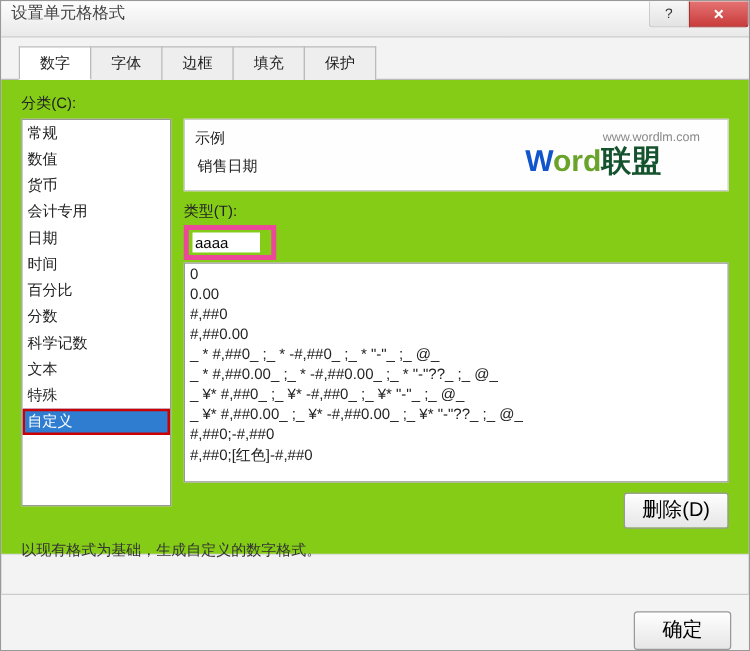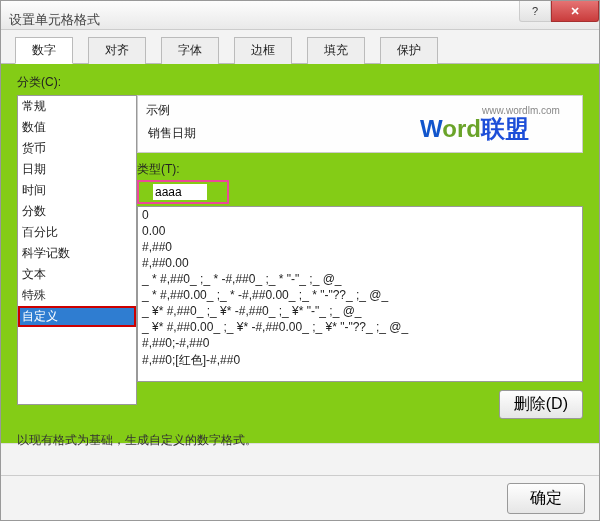--- a/index.html
+++ b/index.html
@@ -1,87 +1,87 @@
 <!DOCTYPE html>
 <html><head>
 <meta charset="utf-8">
 <style>
 html,body{margin:0;padding:0;font-family:"Microsoft YaHei","SimSun",sans-serif;font-size:12px;background:#fff;color:#222}
 .window{width:600px;height:521px;position:relative;border:1px solid #999;box-sizing:border-box;background:#f3f3f3}
-.titlebar{height:28px;background:linear-gradient(#fdfdfd,#e9e9e9);border-bottom:1px solid #ccc;display:flex;align-items:flex-end;padding:0 0 0 8px;position:relative}
+.titlebar{height:28px;background:linear-gradient(#fdfdfd,#e9e9e9);border-bottom:1px solid #ccc;display:flex;align-items:flex-start;padding:0 0 0 8px;position:relative}
 .titlebar .ttext{color:#444;font-size:13px}
 .winbtns{position:absolute;right:0;top:0;display:flex;height:20px}
 .winbtn{width:30px;height:20px;border:1px solid #ccc;border-top:none;background:linear-gradient(#f7f7f7,#e3e3e3);display:flex;align-items:center;justify-content:center;font-size:11px;color:#333}
 .winbtn.help{border-radius:0 0 0 3px}
 .winbtn.close{width:46px;background:linear-gradient(#e57373,#c93c3c);color:#fff;font-weight:bold;border-color:#a63030;border-radius:0 0 3px 0}
-.tabs{display:flex;padding:6px 10px 0 14px;gap:16px;border-bottom:1px solid #bbb;background:#f3f3f3}
+.tabs{display:flex;padding:6px 10px 0 14px;gap:0;border-bottom:1px solid #bbb;background:#f3f3f3}
 .tab{padding:4px 16px;border:1px solid #bbb;border-bottom:none;background:#eee;margin-right:-1px;position:relative;top:1px}
 .tab.active{background:#fff;border-bottom:1px solid #fff;z-index:2}
 .body{padding:10px 16px 8px 16px;background:#84cc16;height:380px;box-sizing:border-box;border-bottom:1px solid #ddd}
 .catlbl{margin-bottom:4px}
-.columns{display:flex;gap:0;height:310px}
+.columns{display:flex;gap:10px;height:310px}
 .listbox{width:118px;border:1px solid #999;background:#fff;overflow:auto;position:relative}
 .listbox::-webkit-scrollbar{width:16px}
 .listitem{padding:2px 4px}
 .listitem.sel{background:#2f7dd1;color:#fff}
 .listitem.hl{outline:2px solid #c00;outline-offset:-2px}
 .rightcol{flex:1}
 .grp{margin-bottom:8px}
 .lbl{margin-bottom:2px}
 .samplebox{border:1px solid #ccc;padding:6px 8px;background:#fefefe;position:relative}
 .sample-inner{padding:4px 2px}
-.typeinput{width:60px;padding:2px 14px;border:2px solid #ec4899;font-family:inherit;font-size:12px;display:inline-block}
+.typeinput{width:60px;padding:2px 3px;border:4px solid #ec4899;font-family:inherit;font-size:12px;display:inline-block}
 .typeinput input{border:none;outline:none;width:50px;font-family:inherit;font-size:12px}
 .fmtlist{border:1px solid #999;height:174px;overflow:auto;background:#fff;margin-top:2px}
 .fmtlist div{padding:1px 4px;white-space:nowrap;font-family:"SimSun",sans-serif}
 .delrow{text-align:right;margin-top:6px}
 .btn{padding:3px 14px;border:1px solid #999;background:linear-gradient(#fefefe,#e6e6e6);border-radius:3px;font-family:Liberation Sans, sans-serif;font-size:16px}
 .hint{margin-top:27px;color:#333}
-.footer{position:absolute;bottom:0;left:0;right:0;height:44px;border-top:1px solid #ccc;background:#f3f3f3;display:flex;align-items:center;justify-content:flex-end;padding:0 14px;gap:10px}
+.footer{position:absolute;bottom:0;left:0;right:0;height:44px;border-top:1px solid #ccc;background:#f3f3f3;display:flex;align-items:flex-end;justify-content:flex-end;padding:0 14px;gap:10px}
 .footer .btn{padding:4px 22px}
 .watermark{position:absolute;right:70px;top:112px;font-size:24px;font-weight:bold;font-family:"Arial",sans-serif;pointer-events:none}
 .watermark .w{color:#1155cc}
 .watermark .ord{color:#6aa329}
-.watermark .lm{color:#1d4ed8}
+.watermark .lm{color:#14532d}
 .watermark .sm{position:absolute;top:-8px;left:62px;font-size:10px;color:#888;font-weight:normal}
 </style>
 </head>
 <body>
 
 <div class="window">
 
   <div class="titlebar">
     <span class="ttext">设置单元格格式</span>
     <div class="winbtns">
       <div class="winbtn help">?</div>
       <div class="winbtn close">✕</div>
     </div>
   </div>
 
   <div class="tabs">
     <div class="tab active">数字</div>
-    <div class="tab">对齐</div>
     <div class="tab">字体</div>
     <div class="tab">边框</div>
     <div class="tab">填充</div>
     <div class="tab">保护</div>
   </div>
 
   <div class="body">
     <div class="catlbl">分类(C):</div>
 
     <div class="columns">
       <div class="listbox">
         <div class="listitem">常规</div>
         <div class="listitem">数值</div>
         <div class="listitem">货币</div>
+        <div class="listitem">会计专用</div>
         <div class="listitem">日期</div>
         <div class="listitem">时间</div>
+        <div class="listitem">百分比</div>
         <div class="listitem">分数</div>
-        <div class="listitem">百分比</div>
         <div class="listitem">科学记数</div>
         <div class="listitem">文本</div>
         <div class="listitem">特殊</div>
         <div class="listitem sel hl">自定义</div>
       </div>
 
       <div class="rightcol">
         <div class="samplebox">
           <div class="lbl">示例</div>
           <div class="sample-inner">销售日期</div>

